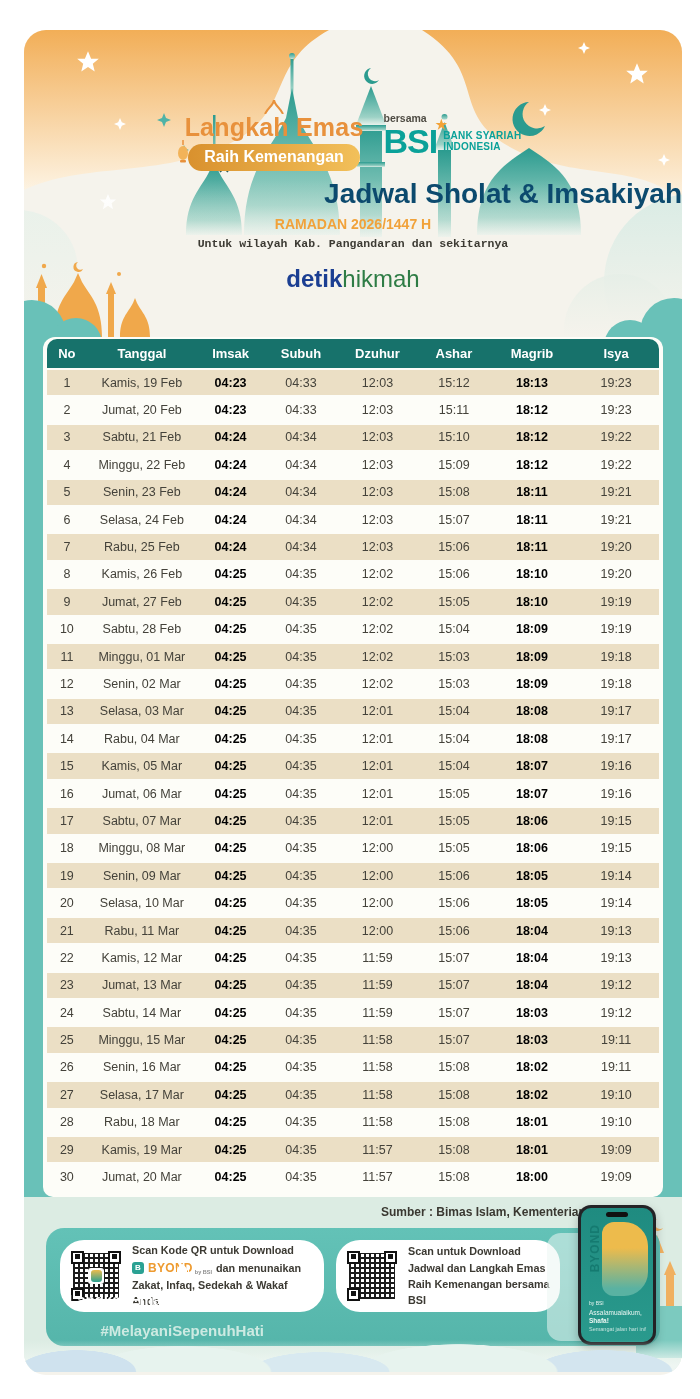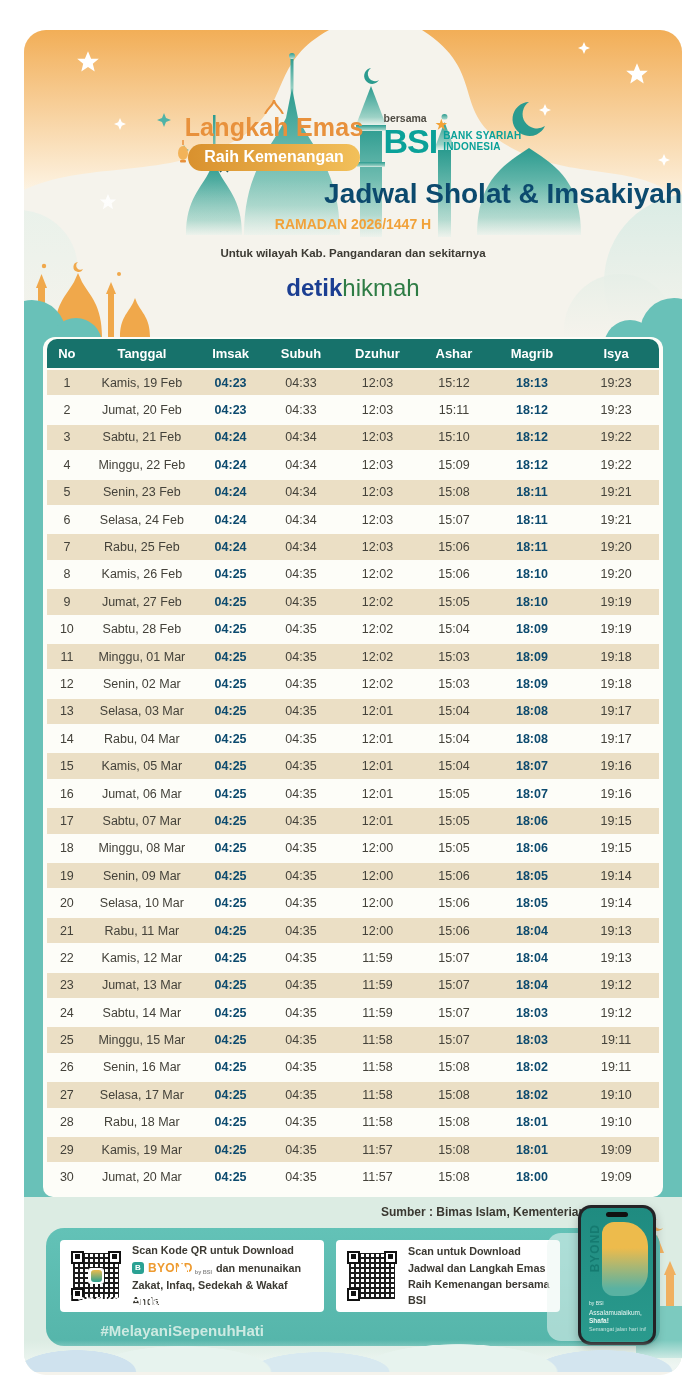--- a/index.html
+++ b/index.html
@@ -18,44 +18,44 @@
   .pill{background:linear-gradient(90deg,#d9912e,#f2c05a);color:#fff;font-size:16px;font-weight:700;padding:3px 16px;border-radius:14px;line-height:1.3;}
   .lantern{position:absolute;left:-11px;top:-4px;}
   .bsi-block{display:flex;flex-direction:column;align-items:flex-start;}
   .bersama{font-size:10.5px;font-weight:700;color:#4e4b43;margin-bottom:0;}
   .bsi-row{display:flex;align-items:center;gap:6px;}
   .bsi-word{position:relative;font-size:34px;font-weight:800;color:#0aa199;letter-spacing:-1px;line-height:1;}
   .bsi-star{position:absolute;right:-9px;top:-6px;color:#f2a237;font-size:13px;}
   .bsi-sub{font-size:10px;line-height:1.1;font-weight:700;color:#0aa199;letter-spacing:.2px;}
   .title{position:relative;text-align:right;font-size:28px;font-weight:800;color:#0c4a6e;margin-top:7px;}
   .subtitle{position:relative;text-align:center;font-size:14px;font-weight:800;color:#f1a23a;margin-top:6px;}
-  .location{position:relative;text-align:center;font-size:11.5px;font-weight:700;color:#3c3a33;margin-top:15px;}
+  .location{position:relative;text-align:center;font-size:11.5px;font-weight:700;color:#3c3a33;margin-top:5px;font-family:Liberation Mono, monospace;}
   .publisher{position:relative;text-align:center;margin-top:17px;font-size:24px;line-height:1;}
   .publisher .p1{font-weight:800;color:#1b3e92;}
   .publisher .p2{font-weight:400;color:#2e7c45;}
 
   
   .table-zone{position:relative;background:#69c1b8;padding:0 19px;}
   .table-wrap{background:#fdfdf8;border-radius:12px 12px 10px 10px;padding:0 4px 5px;}
   table{width:100%;table-layout:fixed;border-collapse:separate;border-spacing:0 2px;}
   thead th{background:#17726b;color:#fff;font-size:13px;font-weight:700;height:29px;padding:0;}
   thead th:first-child{border-radius:10px 0 0 0;}
   thead th:last-child{border-radius:0 10px 0 0;}
   tbody td{height:25.4px;padding:0;text-align:center;font-size:12.5px;color:#44423a;font-weight:400;}
   tbody tr:nth-child(odd) td{background:#ebdfc5;}
   tbody tr:nth-child(even) td{background:#fdfdf8;}
-  td.c2,td.c6{color:#0c4a6e;font-weight:700;}
+  td.c2,td.c6{color:#000000;font-weight:700;}
   .c0{width:6.5%}.c1{width:18%}.c2{width:11%}.c3{width:12%}.c4{width:13%}.c5{width:12%}.c6{width:13.5%}.c7{width:14%}
 
   
   .footer-zone{position:relative;background:#dcece3;height:175px;}
   .sumber{text-align:right;padding:8px 38px 0 0;font-size:12px;font-weight:700;color:#3a3831;}
   .band{position:relative;margin:9px 22px 0;height:118px;border-radius:18px;background:linear-gradient(180deg,#63c2b7,#55b5aa);padding:12px 14px;display:flex;gap:12px;z-index:2;}
   .pattern-panel{position:absolute;right:5px;top:5px;bottom:5px;width:108px;border-radius:14px;background:rgba(235,246,242,.55);}
-  .qr-card{background:#fff;border-radius:4px;padding:9px 10px;display:flex;align-items:center;gap:10px;height:72px;}
+  .qr-card{background:#fff;border-radius:24px;padding:9px 10px;display:flex;align-items:center;gap:10px;height:72px;}
   .qr-card.one{width:264px;}
   .qr-card.two{width:224px;}
   .qr{position:relative;flex:0 0 auto;width:52px;height:52px;background:#fff;
       background-image:repeating-linear-gradient(0deg,#1c1c1c 0 2px,transparent 2px 5px),
                        repeating-linear-gradient(90deg,#1c1c1c 0 2px,transparent 2px 5px);
       background-size:46px 46px;background-position:3px 3px;background-repeat:no-repeat;}
   .qr .f{position:absolute;width:13px;height:13px;background:#fff;border:2.5px solid #111;}
   .qr .f i{display:block;width:5px;height:5px;background:#111;margin:1.5px;}
   .qr .f.tl{left:1px;top:1px}.qr .f.tr{right:1px;top:1px}.qr .f.bl{left:1px;bottom:1px}
   .qr .logo{position:absolute;left:18px;top:18px;width:16px;height:16px;background:#fff;border-radius:3px;display:flex;align-items:center;justify-content:center;}

